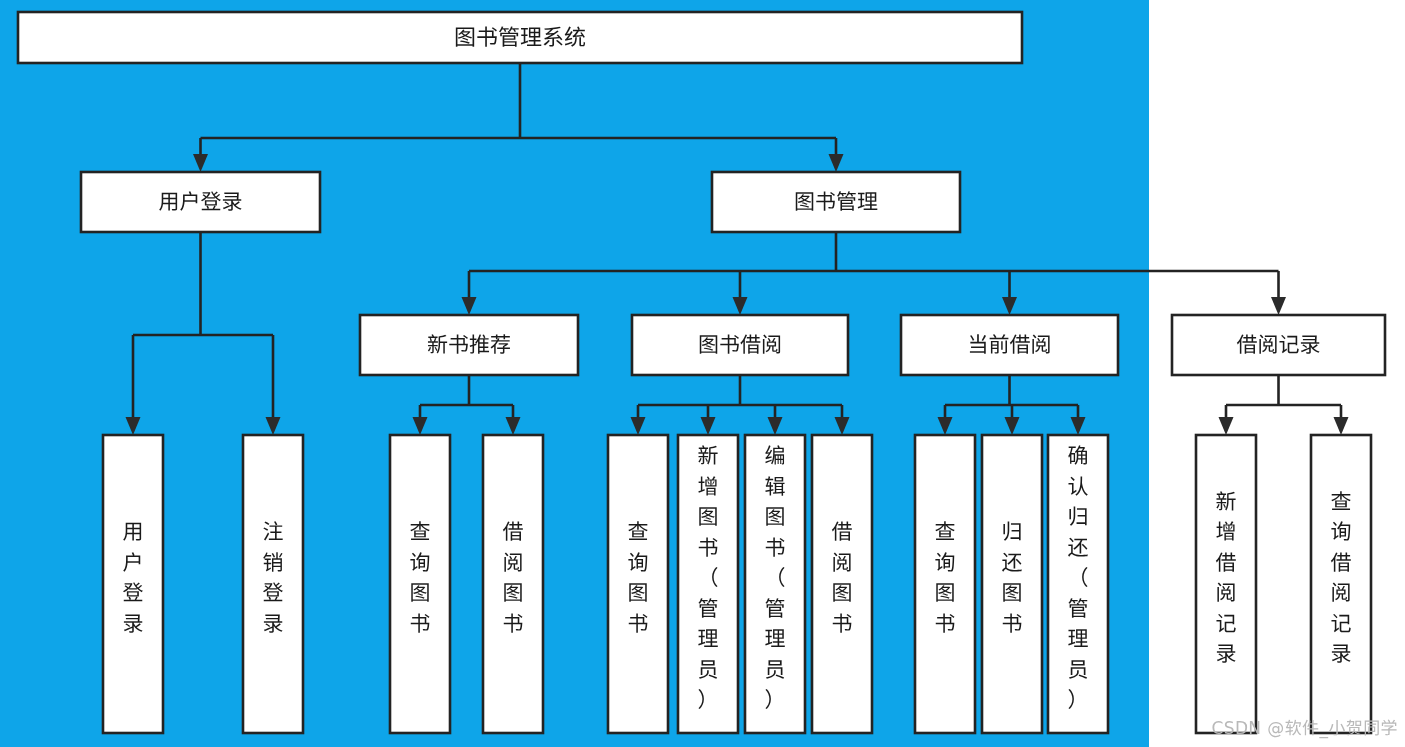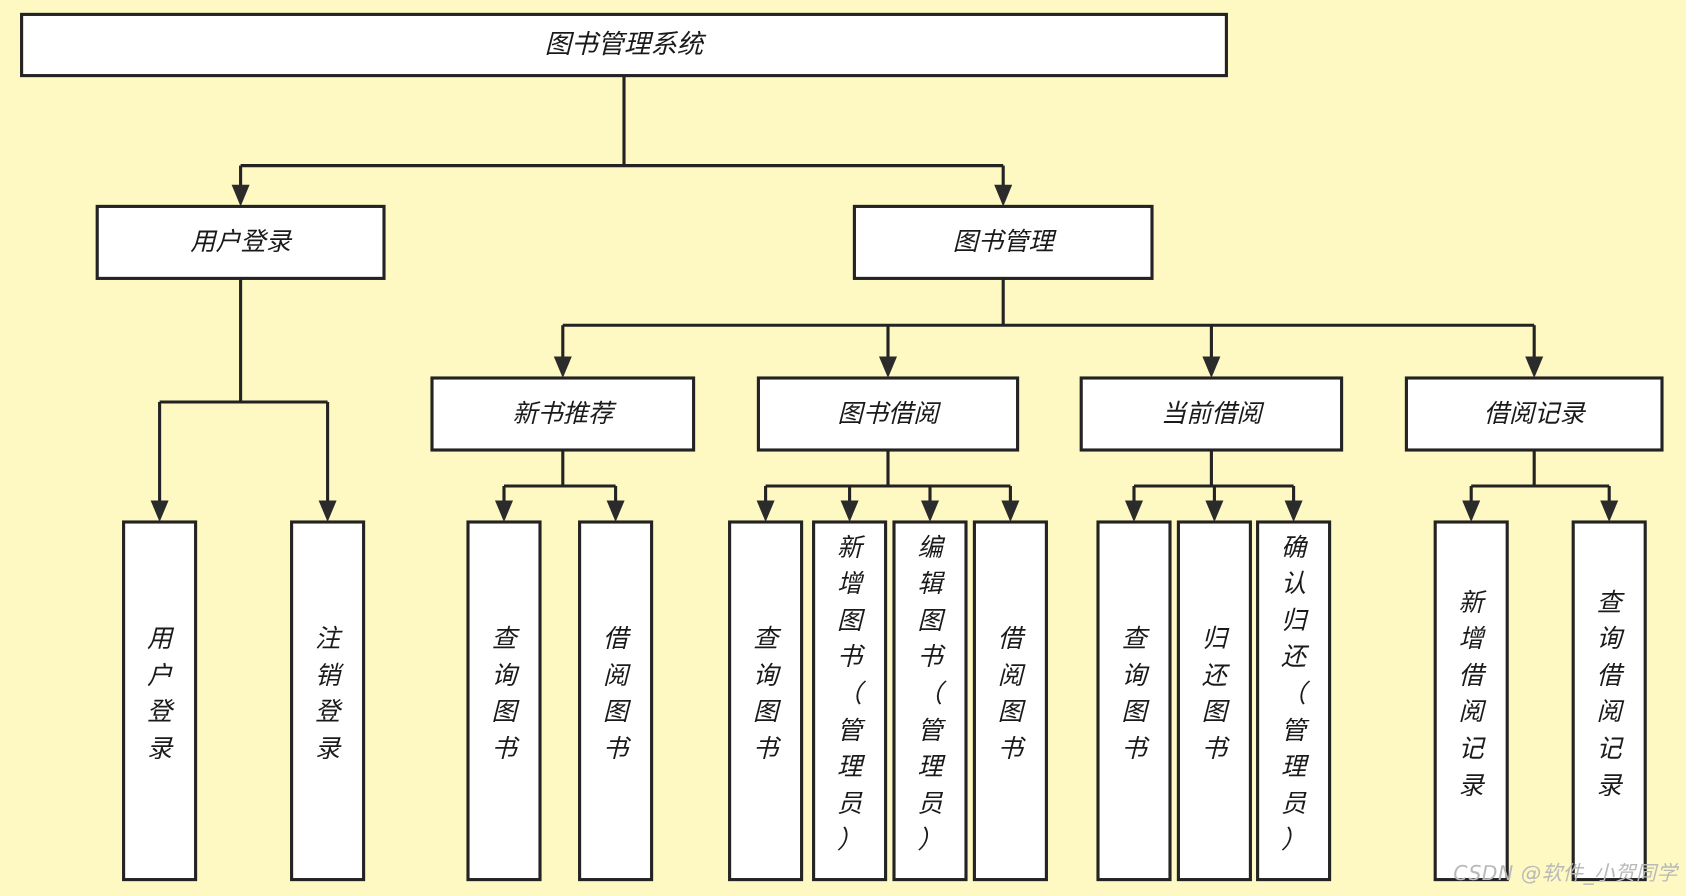--- a/index.html
+++ b/index.html
@@ -9,24 +9,23 @@
     background: #ffffff;
   }
   body {
     width: 1405px;
     height: 747px;
     font-family: "DejaVu Sans", "Liberation Sans", sans-serif;
     overflow: hidden;
   }
   #diagram-root {
     position: relative;
-    width: 1405px;
+    width: 1149px;
     height: 747px;
-    background: #fef9c3;
-    font-style: italic;
+    background: #0ea5e9;
   }
   svg.diagram-canvas {
     position: absolute;
     left: 0;
     top: 0;
     width: 1405px;
     height: 747px;
     display: block;
   }
   .node-rect {

